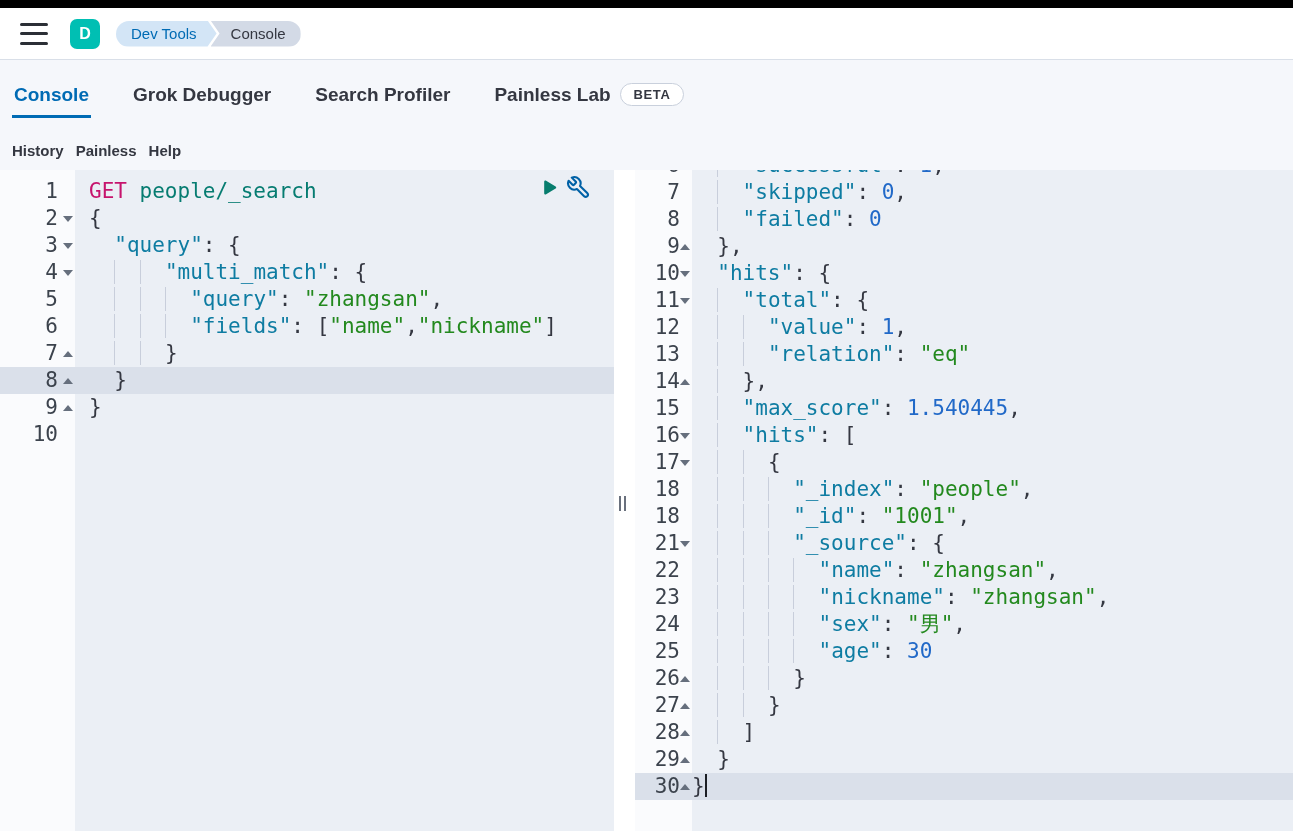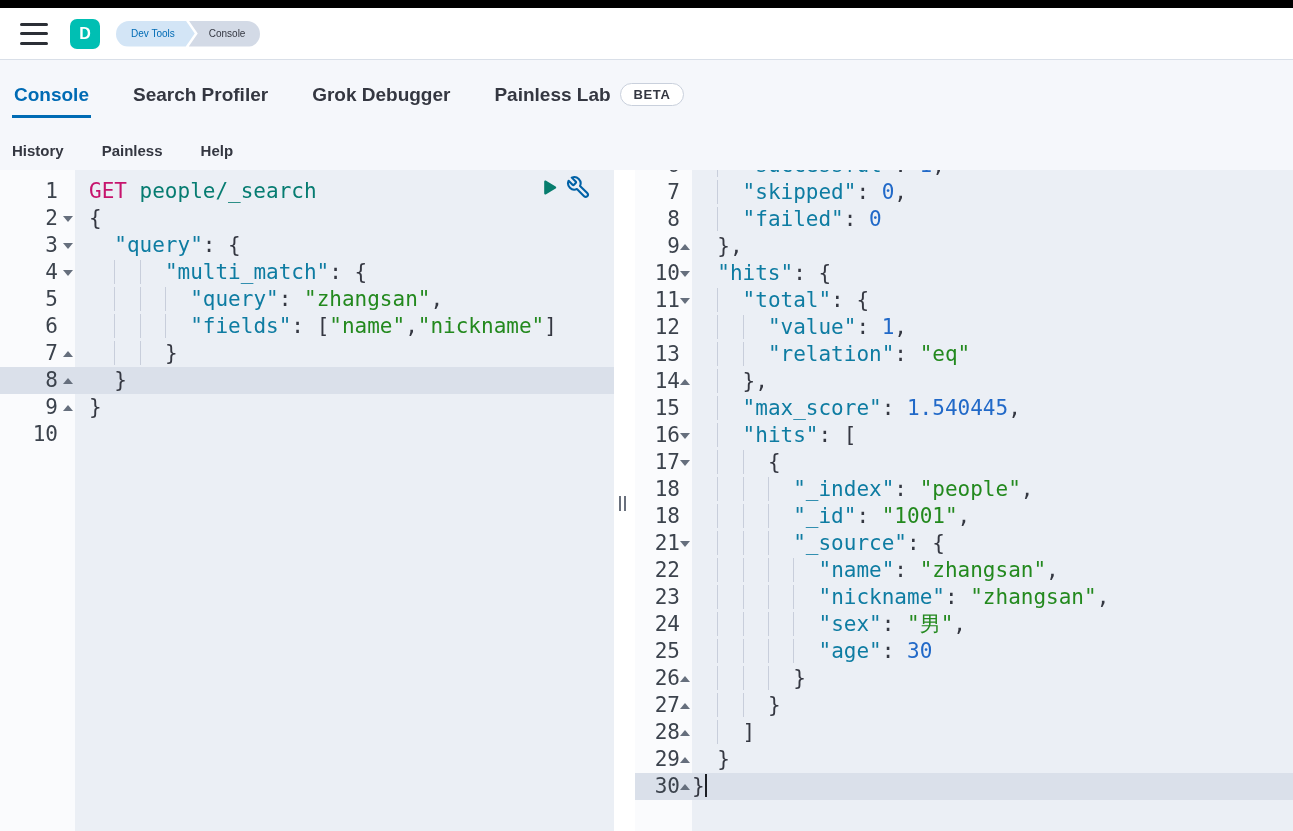--- a/index.html
+++ b/index.html
@@ -15,21 +15,21 @@
   }
   .hamburger{width:28px;height:22px;display:flex;flex-direction:column;justify-content:space-between;
     background:none;border:none;cursor:pointer;padding:0;margin-left:4px;}
   .hamburger i{display:block;height:3px;border-radius:1.5px;background:#2b2f36;}
   .app-icon{
     width:30px;height:30px;border-radius:7px;background:var(--brand-teal);
     color:#fff;font-weight:700;font-size:16px;display:flex;align-items:center;justify-content:center;
     margin-left:22px;border:none;cursor:pointer;
   }
   .crumbs{display:flex;align-items:center;margin-left:16px;}
-  .crumb{height:26px;display:flex;align-items:center;font-size:10px;font-weight:500;box-sizing:border-box;}
+  .crumb{height:26px;display:flex;align-items:center;font-size:15px;font-weight:500;box-sizing:border-box;}
   .crumb.first{
     background:#d3e5f6;color:var(--accent-blue);position:relative;z-index:1;
     padding:0 20px 0 15px;border-radius:13px 0 0 13px;
     clip-path:polygon(0 0, calc(100% - 9px) 0, 100% 50%, calc(100% - 9px) 100%, 0 100%);
   }
   .crumb.last{
     background:#d3dae6;color:#343741;margin-left:-6px;
     padding:0 15px 0 20px;border-radius:0 13px 13px 0;
     clip-path:polygon(0 0, 100% 0, 100% 100%, 0 100%, 9px 50%);
   }
@@ -37,21 +37,21 @@
   .subheader{height:110px;background:#f5f7fb;box-sizing:border-box;}
   .tabs{display:flex;gap:40px;padding:23px 0 0 12px;align-items:flex-end;}
   .tab{background:none;border:none;cursor:pointer;font-family:inherit;
     font-size:19px;font-weight:700;color:#343741;padding:0 2px 9px 2px;
     border-bottom:3px solid transparent;display:flex;align-items:center;gap:9px;}
   .tab.active{color:var(--accent-blue);border-bottom-color:var(--accent-blue);}
   .beta-badge{
     font-size:13px;font-weight:700;letter-spacing:.6px;color:#343741;
     border:1px solid #c9d0dc;background:#fff;border-radius:14px;padding:4px 13px;line-height:1;
   }
-  .menu{display:flex;gap:38px;padding:24px 0 0 12px;}
+  .menu{display:flex;gap:12px;padding:24px 0 0 12px;}
   .menu button{background:none;border:none;cursor:pointer;font-family:inherit;
     font-size:15px;font-weight:700;color:#343741;padding:0;}
   
   .workspace{position:relative;width:1293px;height:661px;background:#fff;}
   .editor{position:absolute;top:0;height:661px;background:var(--editor-bg);overflow:hidden;
     font-family:"DejaVu Sans Mono", monospace;font-size:21px;line-height:27px;}
   .editor .gutter-strip{position:absolute;left:0;top:0;bottom:0;background:var(--gutter-bg);}
   .editor .rows{position:relative;}
   .row{display:flex;height:27px;}
   .row.active{background:var(--active-line);}
@@ -98,24 +98,24 @@
     <span class="crumb last">Console</span>
   </nav>
 </header>
 
 <div class="subheader">
   <div class="tabs">
     <button class="tab active">
       <span>Console</span>
     </button>
     <button class="tab">
+      <span>Grok Debugger</span>
+    </button>
+    <button class="tab">
       <span>Search Profiler</span>
-    </button>
-    <button class="tab">
-      <span>Grok Debugger</span>
     </button>
     <button class="tab">
       <span>Painless Lab</span>
       <span class="beta-badge">BETA</span>
     </button>
   </div>
   <div class="menu">
     <button>History</button>
     <button>Painless</button>
     <button>Help</button>

